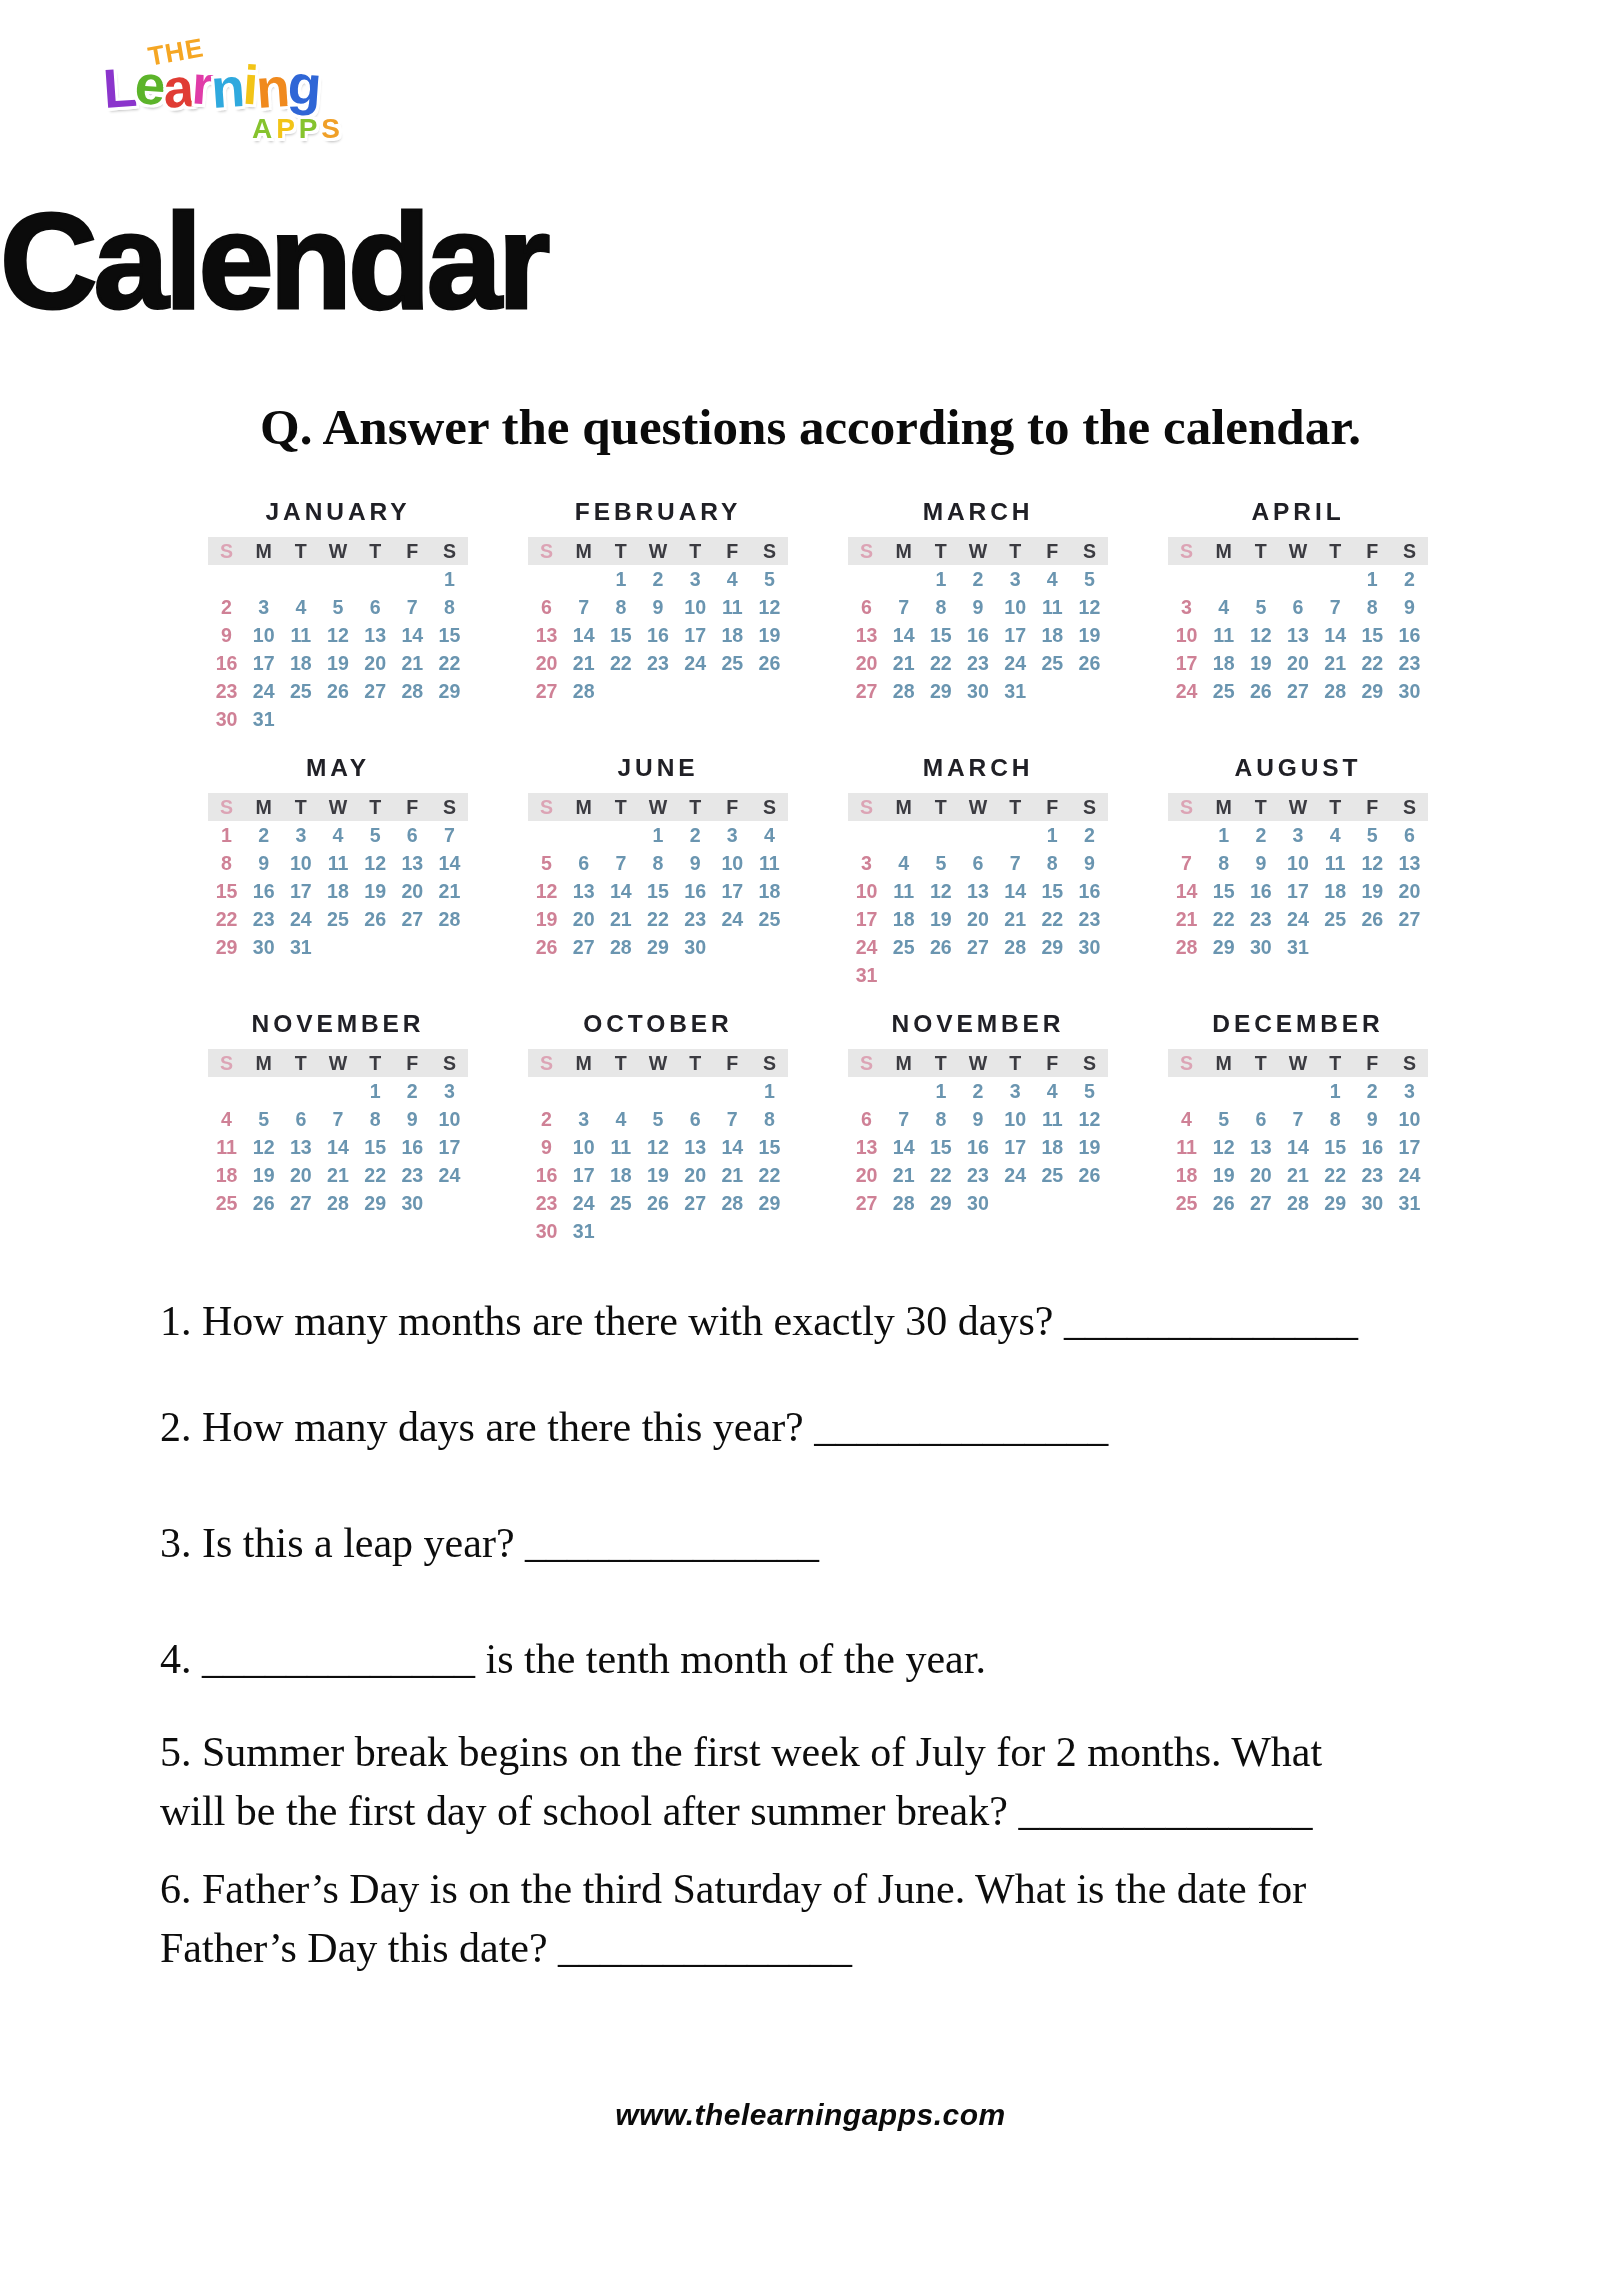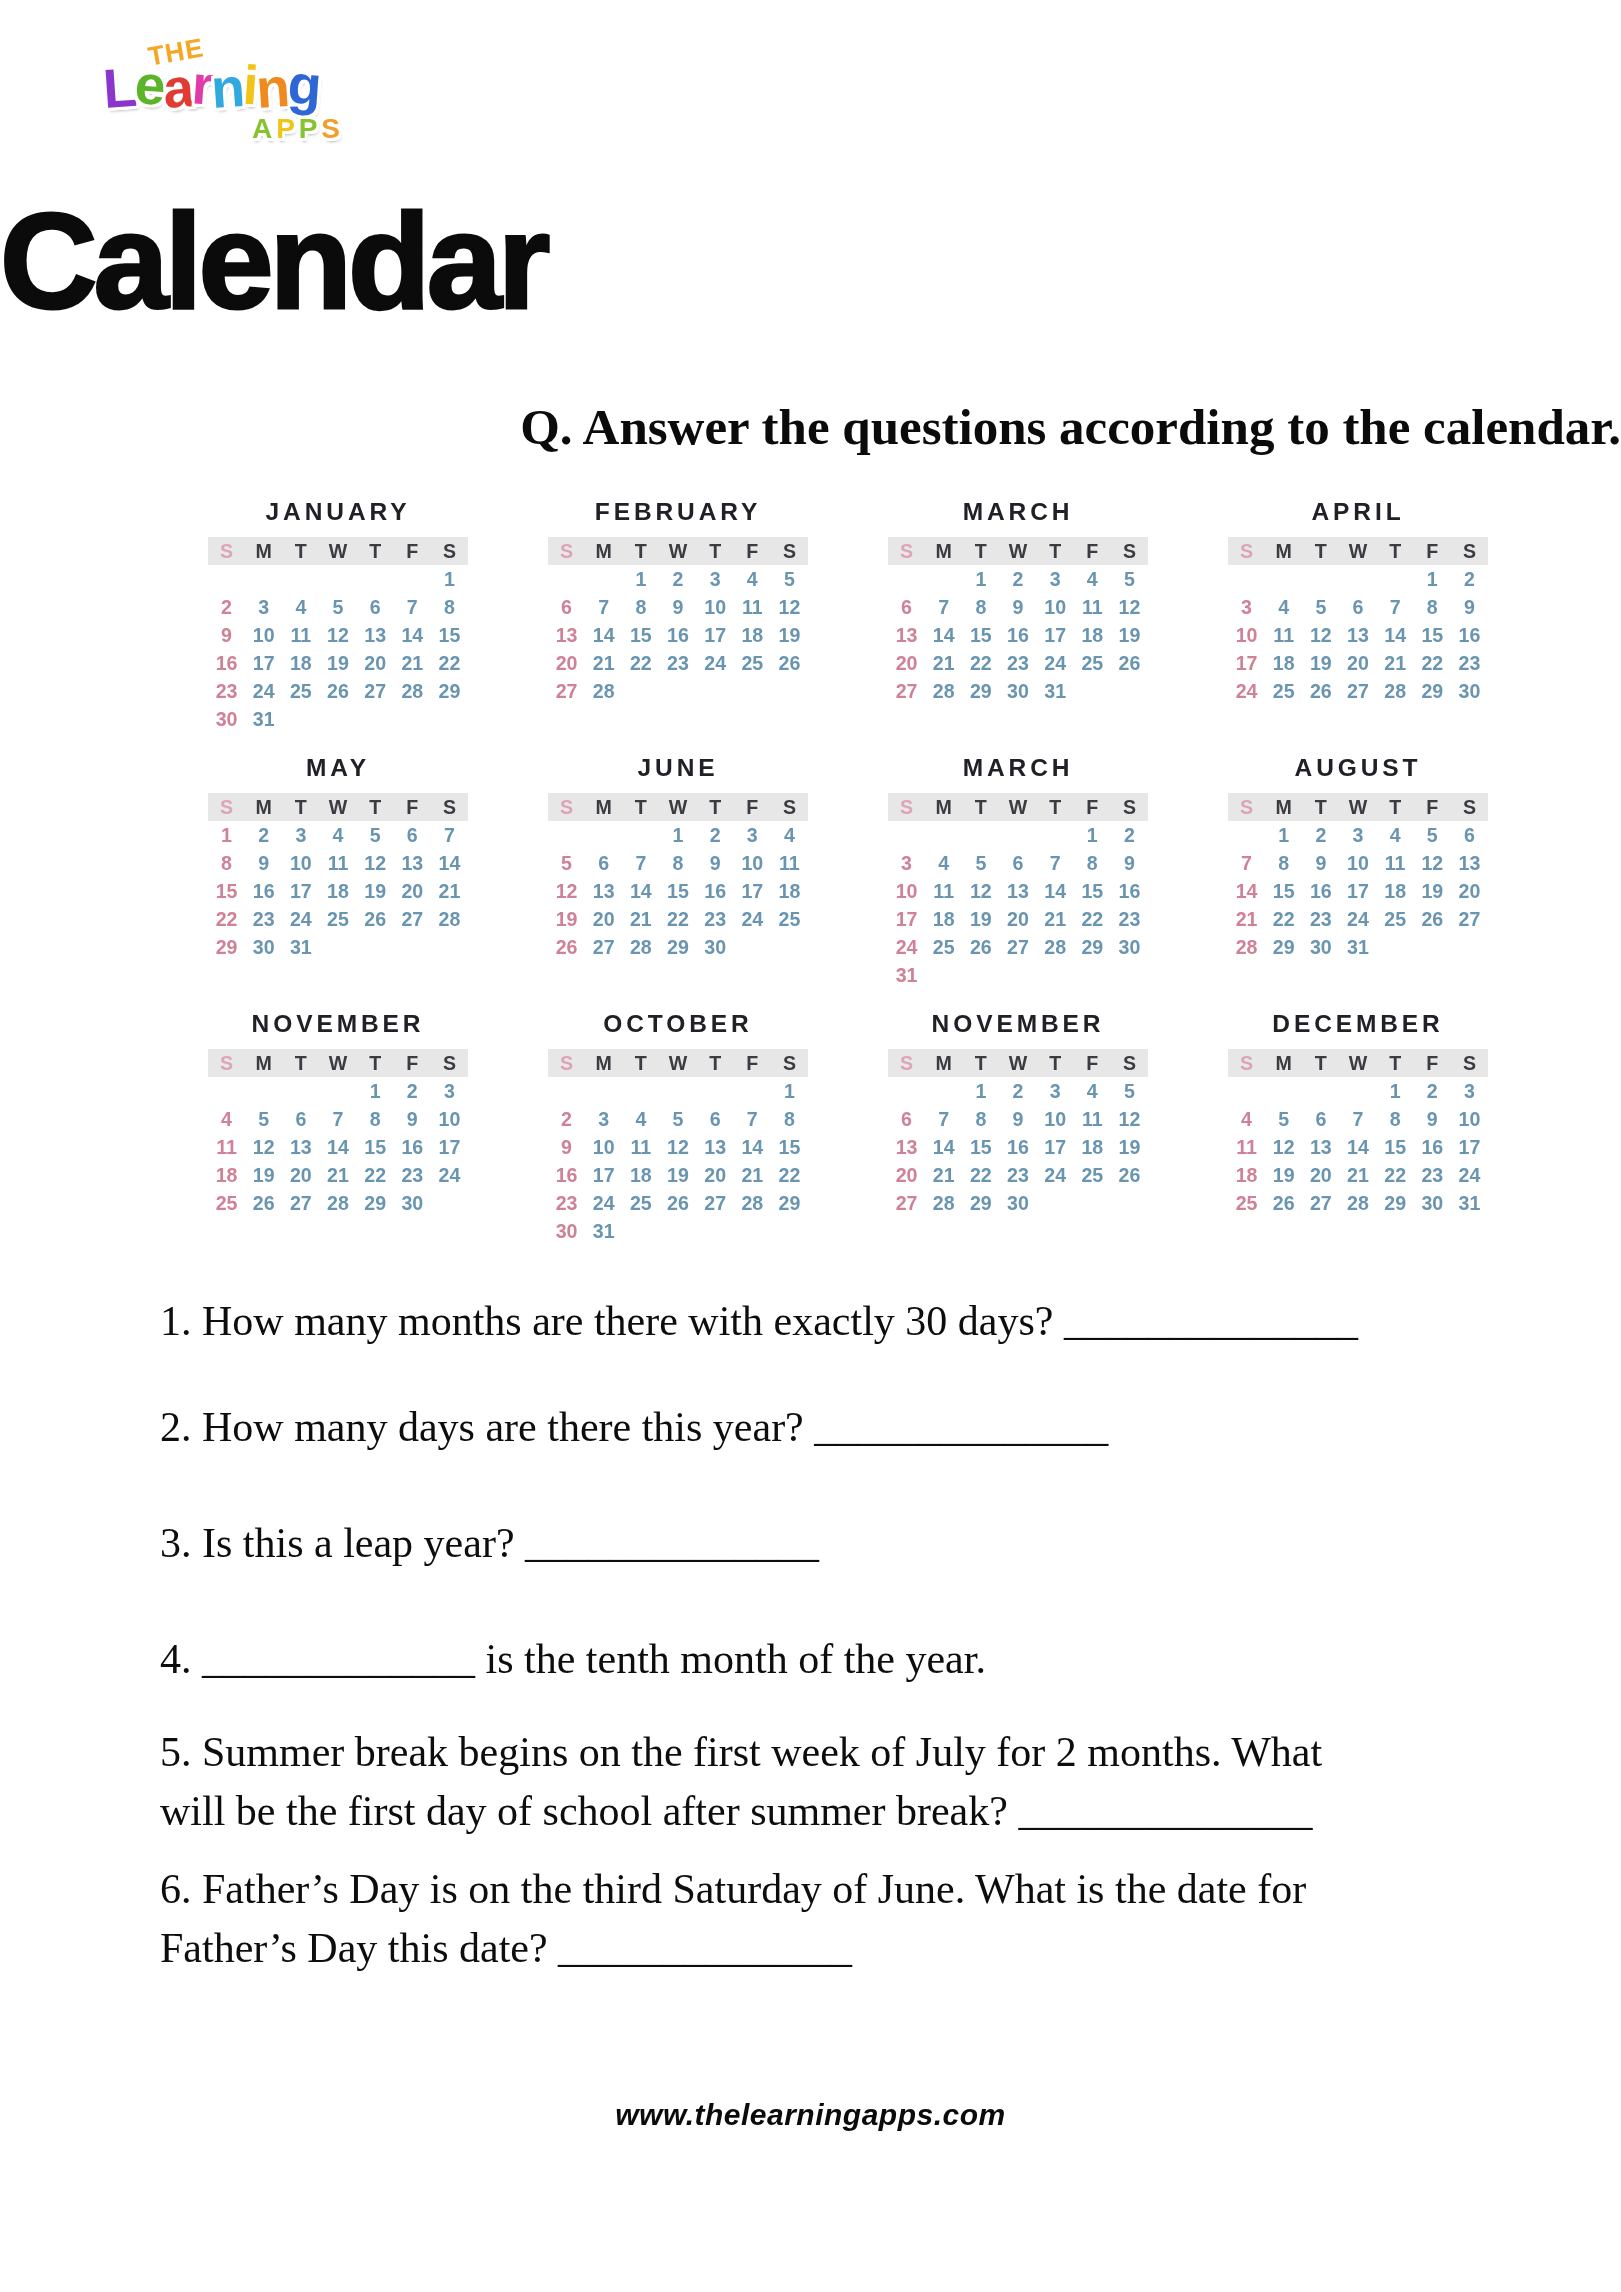--- a/index.html
+++ b/index.html
@@ -20,26 +20,26 @@
   .logo span{display:inline-block;
     text-shadow:-2.9px -2.9px 0 #fff,2.9px -2.9px 0 #fff,-2.9px 2.9px 0 #fff,2.9px 2.9px 0 #fff,
       -2.9px 0 0 #fff,2.9px 0 0 #fff,0 -2.9px 0 #fff,0 2.9px 0 #fff,2px 3.9px 2.9px rgba(0,0,0,.28);}
   .logo-learning span:nth-child(odd){transform:rotate(-4deg) translateY(1px);}
   .logo-learning span:nth-child(even){transform:rotate(4deg) translateY(-2px);}
 
   
   .page-title{position:absolute;top:194px;left:0;width:100%;text-align:left;
     font-weight:900;font-size:135px;line-height:1;letter-spacing:-3.9px;color:#0b0b0b;
     -webkit-text-stroke:2.9px #0b0b0b;}
-  .q-heading{position:absolute;top:398px;left:0;width:100%;text-align:right;
+  .q-heading{position:absolute;top:398px;left:0;width:100%;text-align:center;
     font-family:"Liberation Serif",serif;font-weight:700;font-size:51px;color:#0b0b0b;}
 
   
   .months{position:absolute;left:208px;top:499px;width:1218px;display:grid;
-    grid-template-columns:repeat(4,260px);column-gap:80px;grid-auto-rows:256px;}
+    grid-template-columns:repeat(4,260px);column-gap:60px;grid-auto-rows:256px;}
   .month-title{font-weight:800;font-size:24.5px;letter-spacing:3.9px;text-align:center;
     color:var(--month_title);height:38px;line-height:25.5px;}
   .dow-row{display:grid;grid-template-columns:repeat(7,1fr);background:var(--header_band);
     height:28px;align-items:center;text-align:center;font-weight:700;font-size:19.6px;
     color:var(--header_day);}
   .dow-row .sun{color:var(--header_sunday);}
   .days{display:grid;grid-template-columns:repeat(7,1fr);grid-auto-rows:28px;
     text-align:center;font-weight:700;font-size:19.6px;color:var(--weekday);align-items:center;}
   .days .sun{color:var(--sunday);}
 

